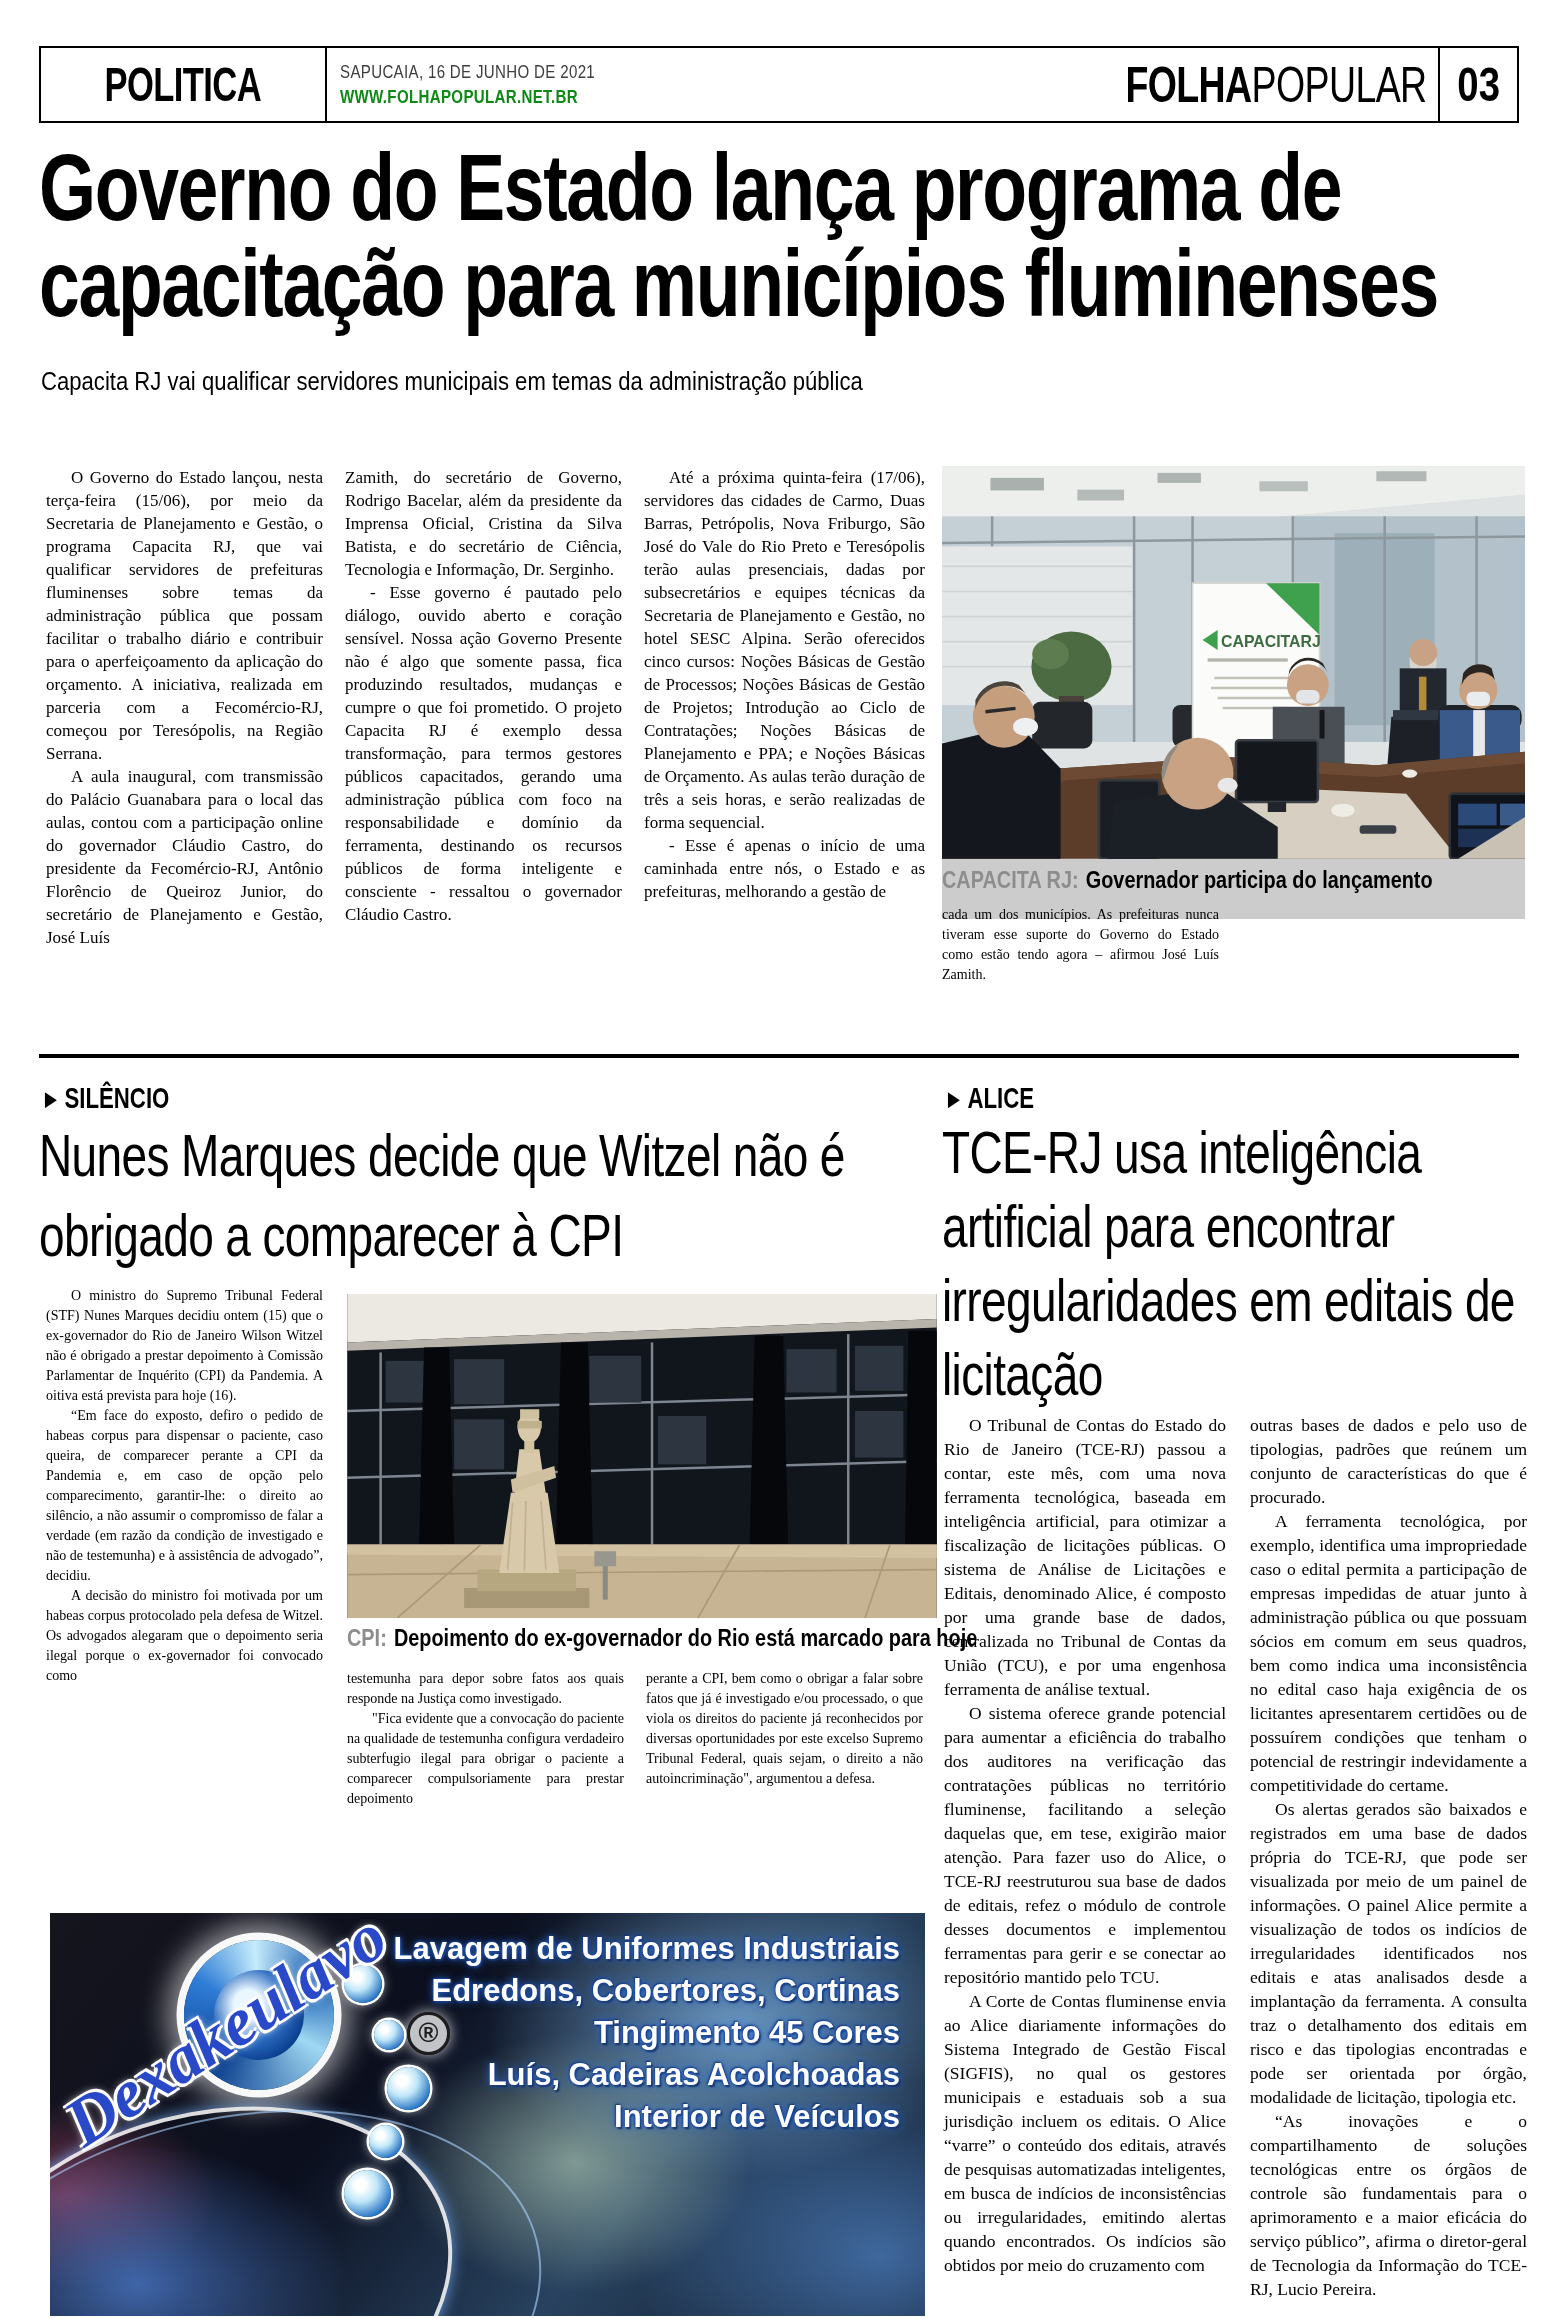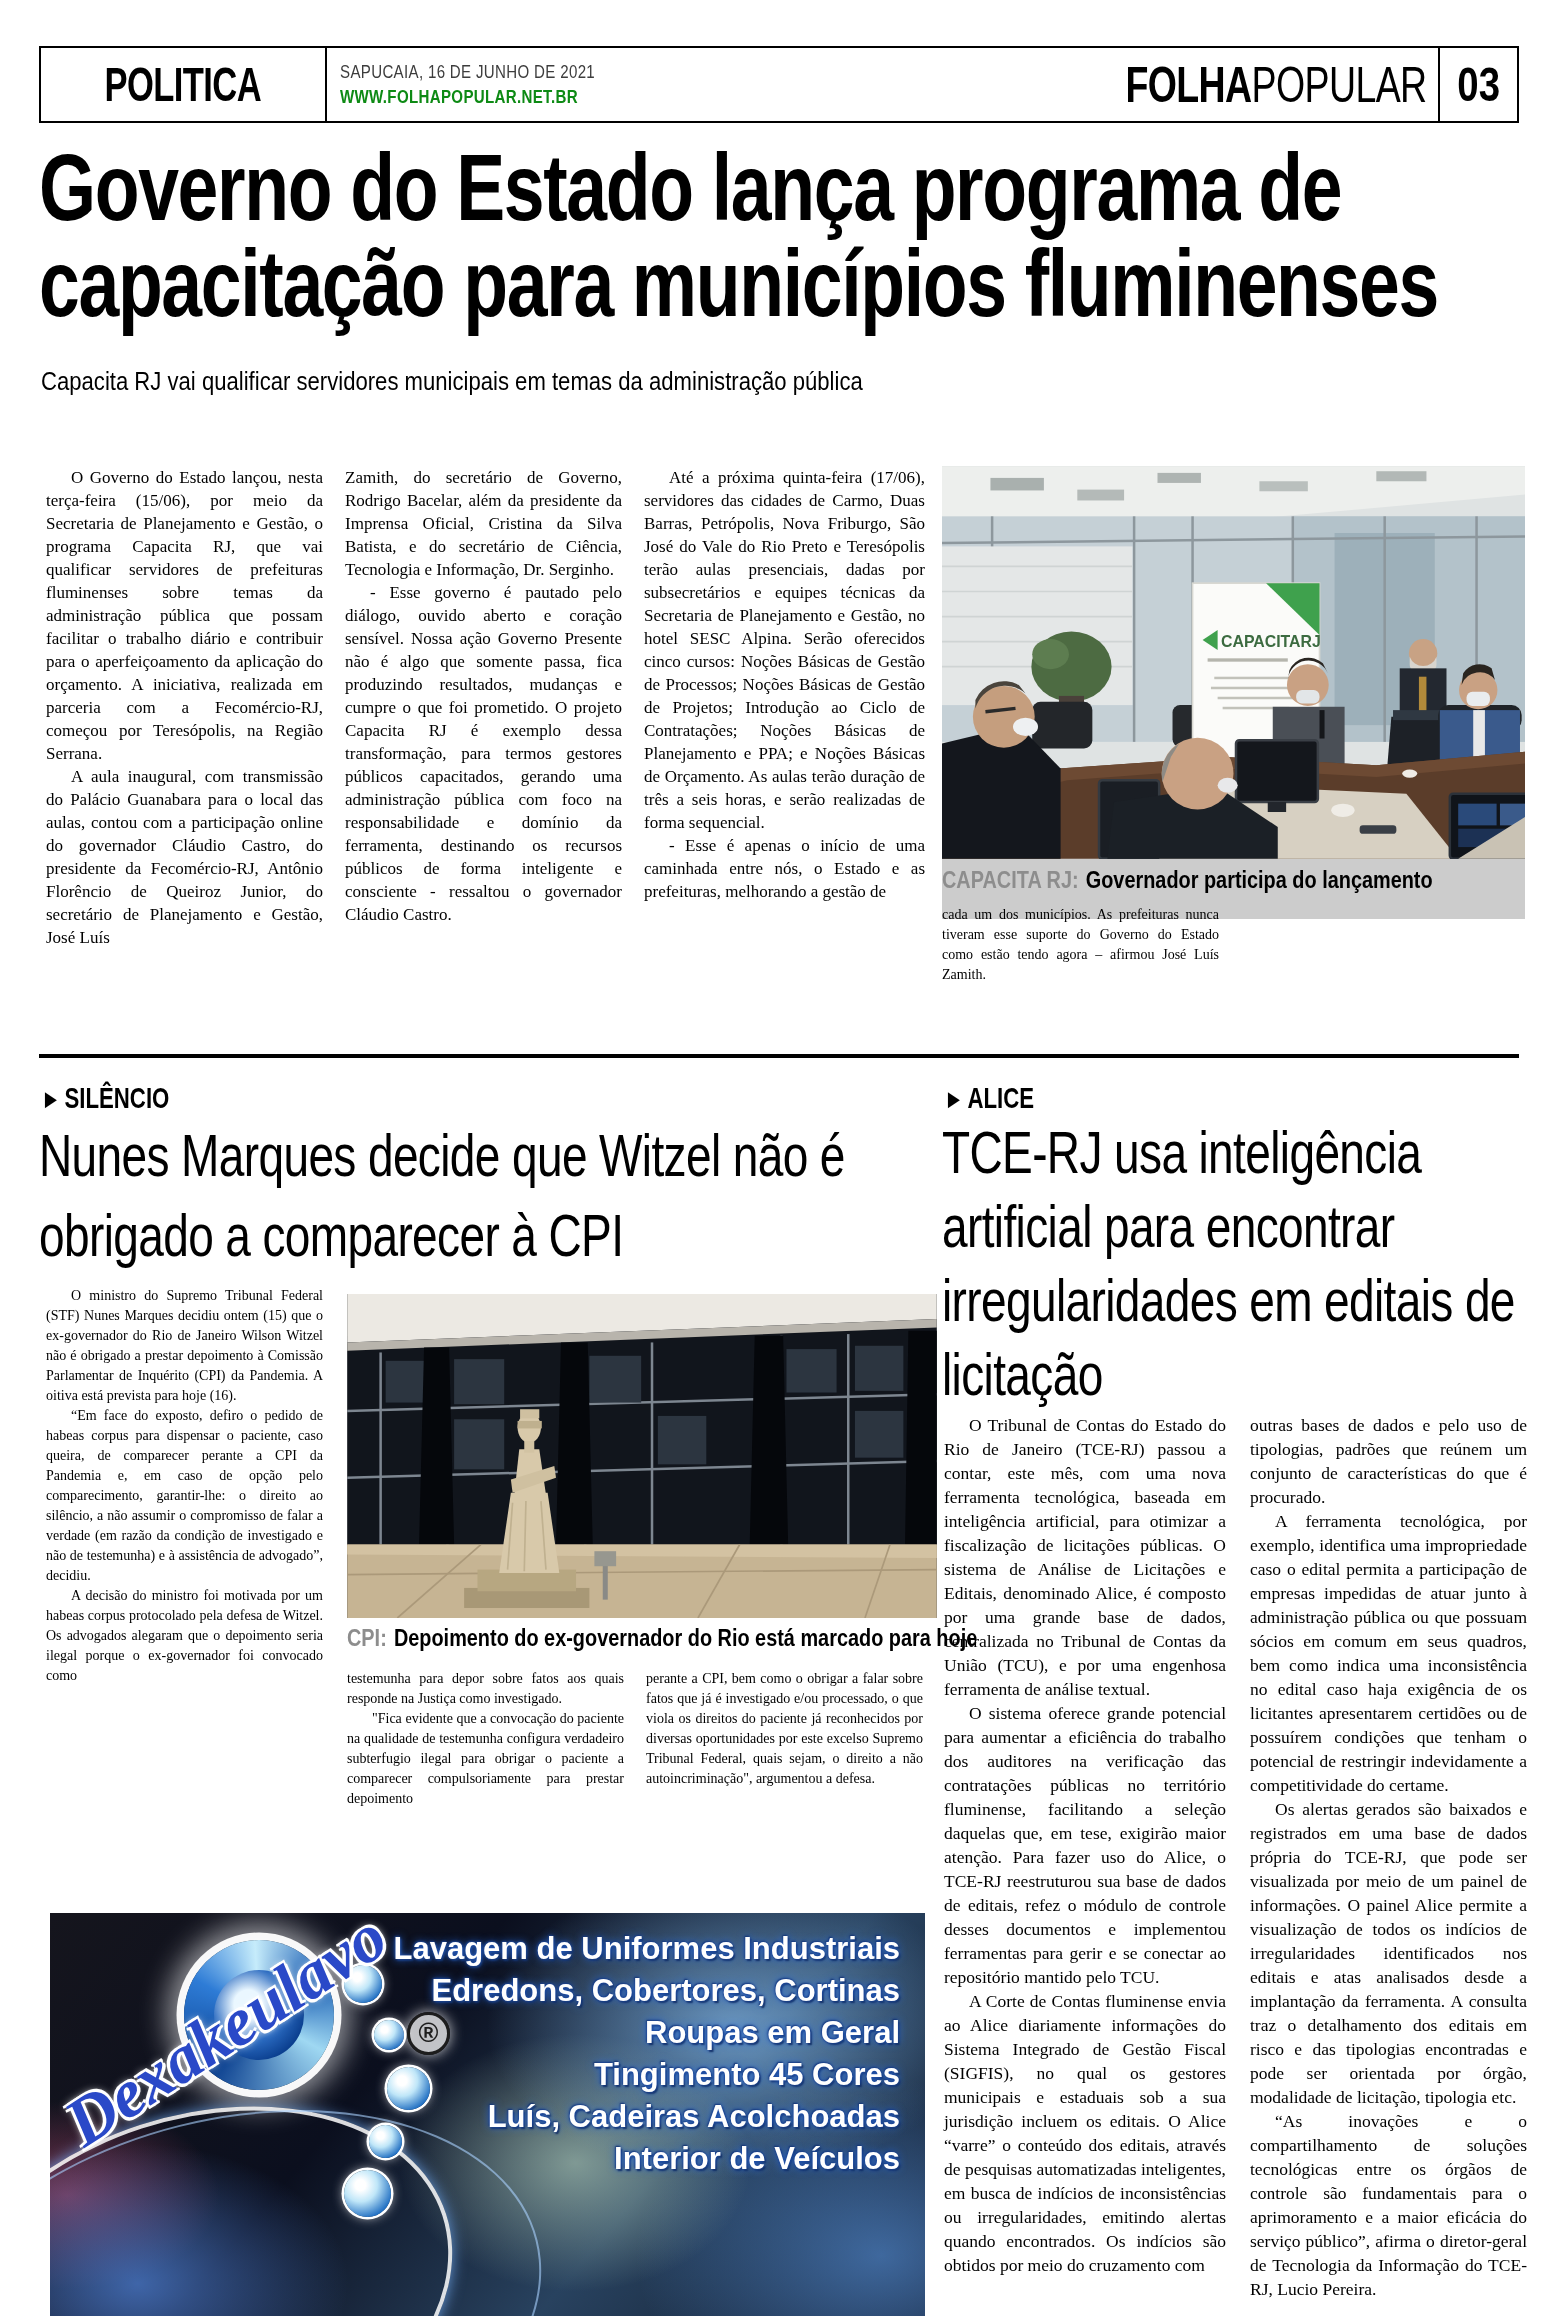--- a/index.html
+++ b/index.html
@@ -354,21 +354,20 @@
     <span class="bubble" style="left:324px; top:107px; width:30px; height:30px;"></span>
     <span class="bubble" style="left:337px; top:154px; width:43px; height:43px;"></span>
     <span class="bubble" style="left:319px; top:212px; width:33px; height:33px;"></span>
     <span class="bubble" style="left:294px; top:257px; width:47px; height:47px;"></span>
     <div class="ad-reg">®</div>
     <div class="ad-brand">Dexakeulavo</div>
 
     <div class="ad-services">
       <div>Lavagem de Uniformes Industriais</div>
       <div>Edredons, Cobertores, Cortinas</div>
-      <div>Roupas em Geral</div>
       <div>Tingimento 45 Cores</div>
       <div>Luís, Cadeiras Acolchoadas</div>
       <div>Interior de Veículos</div>
     </div>
 
   </div>
 
 </div>
 
 

